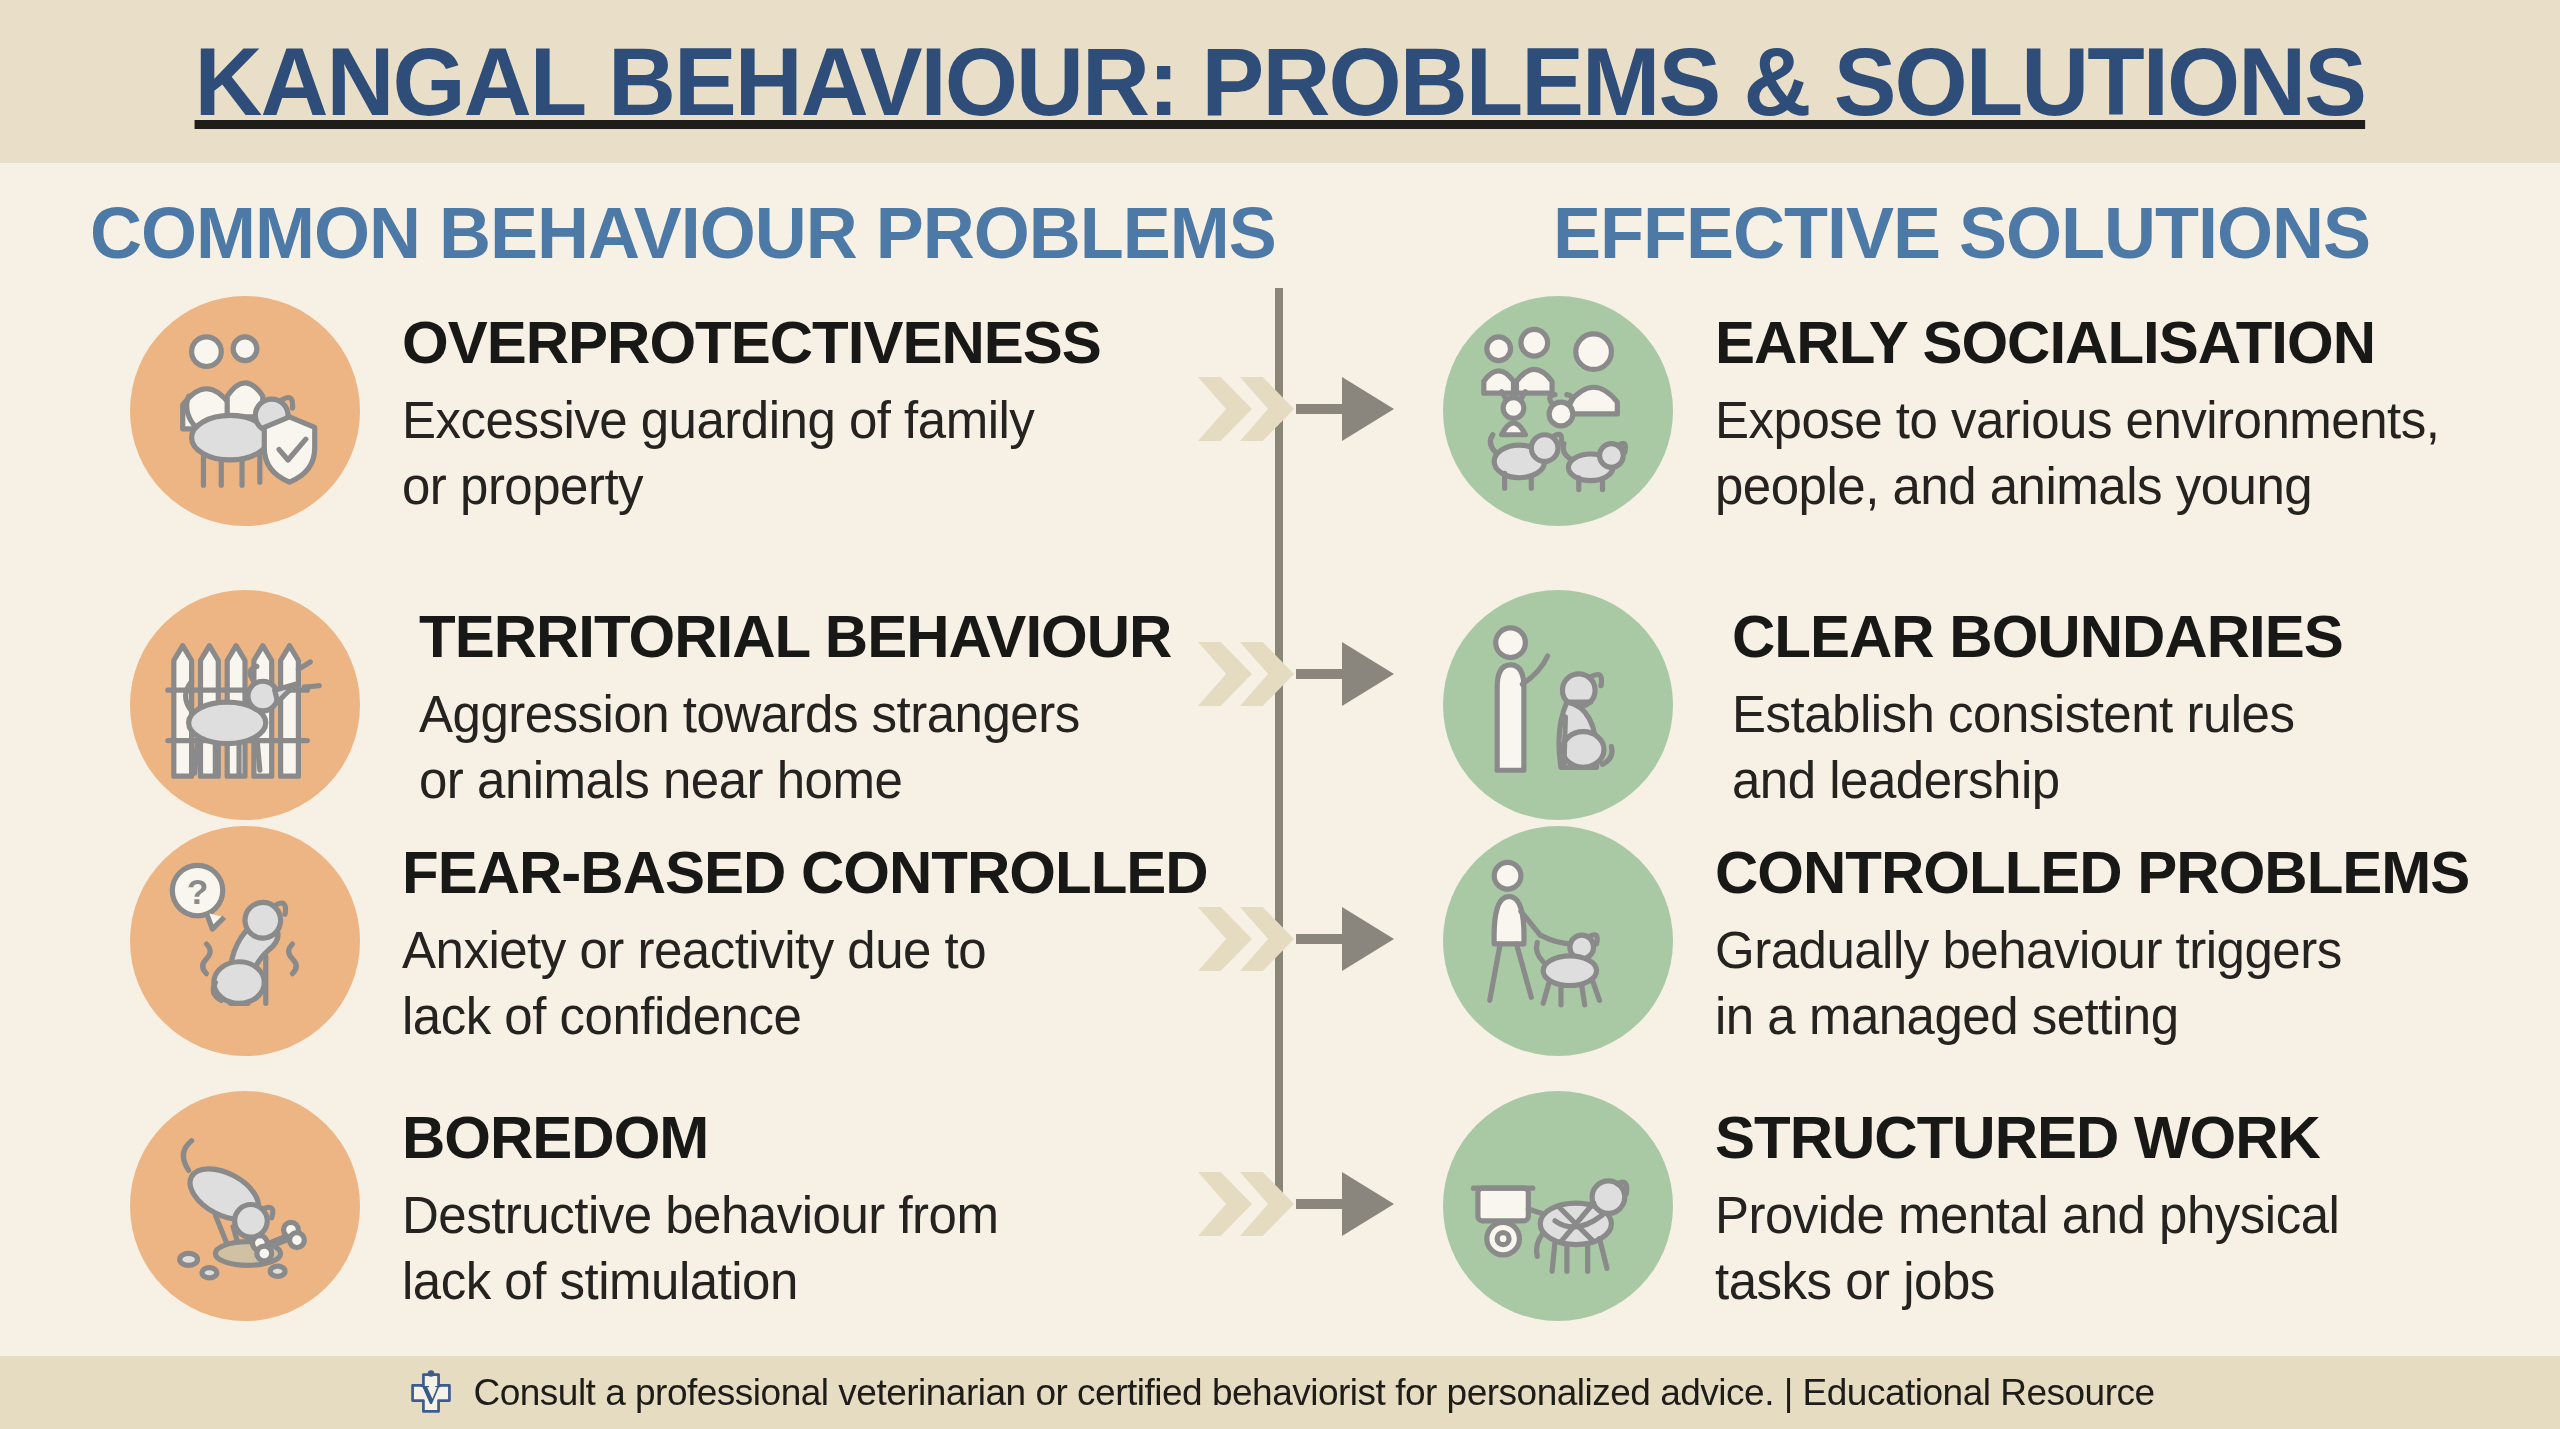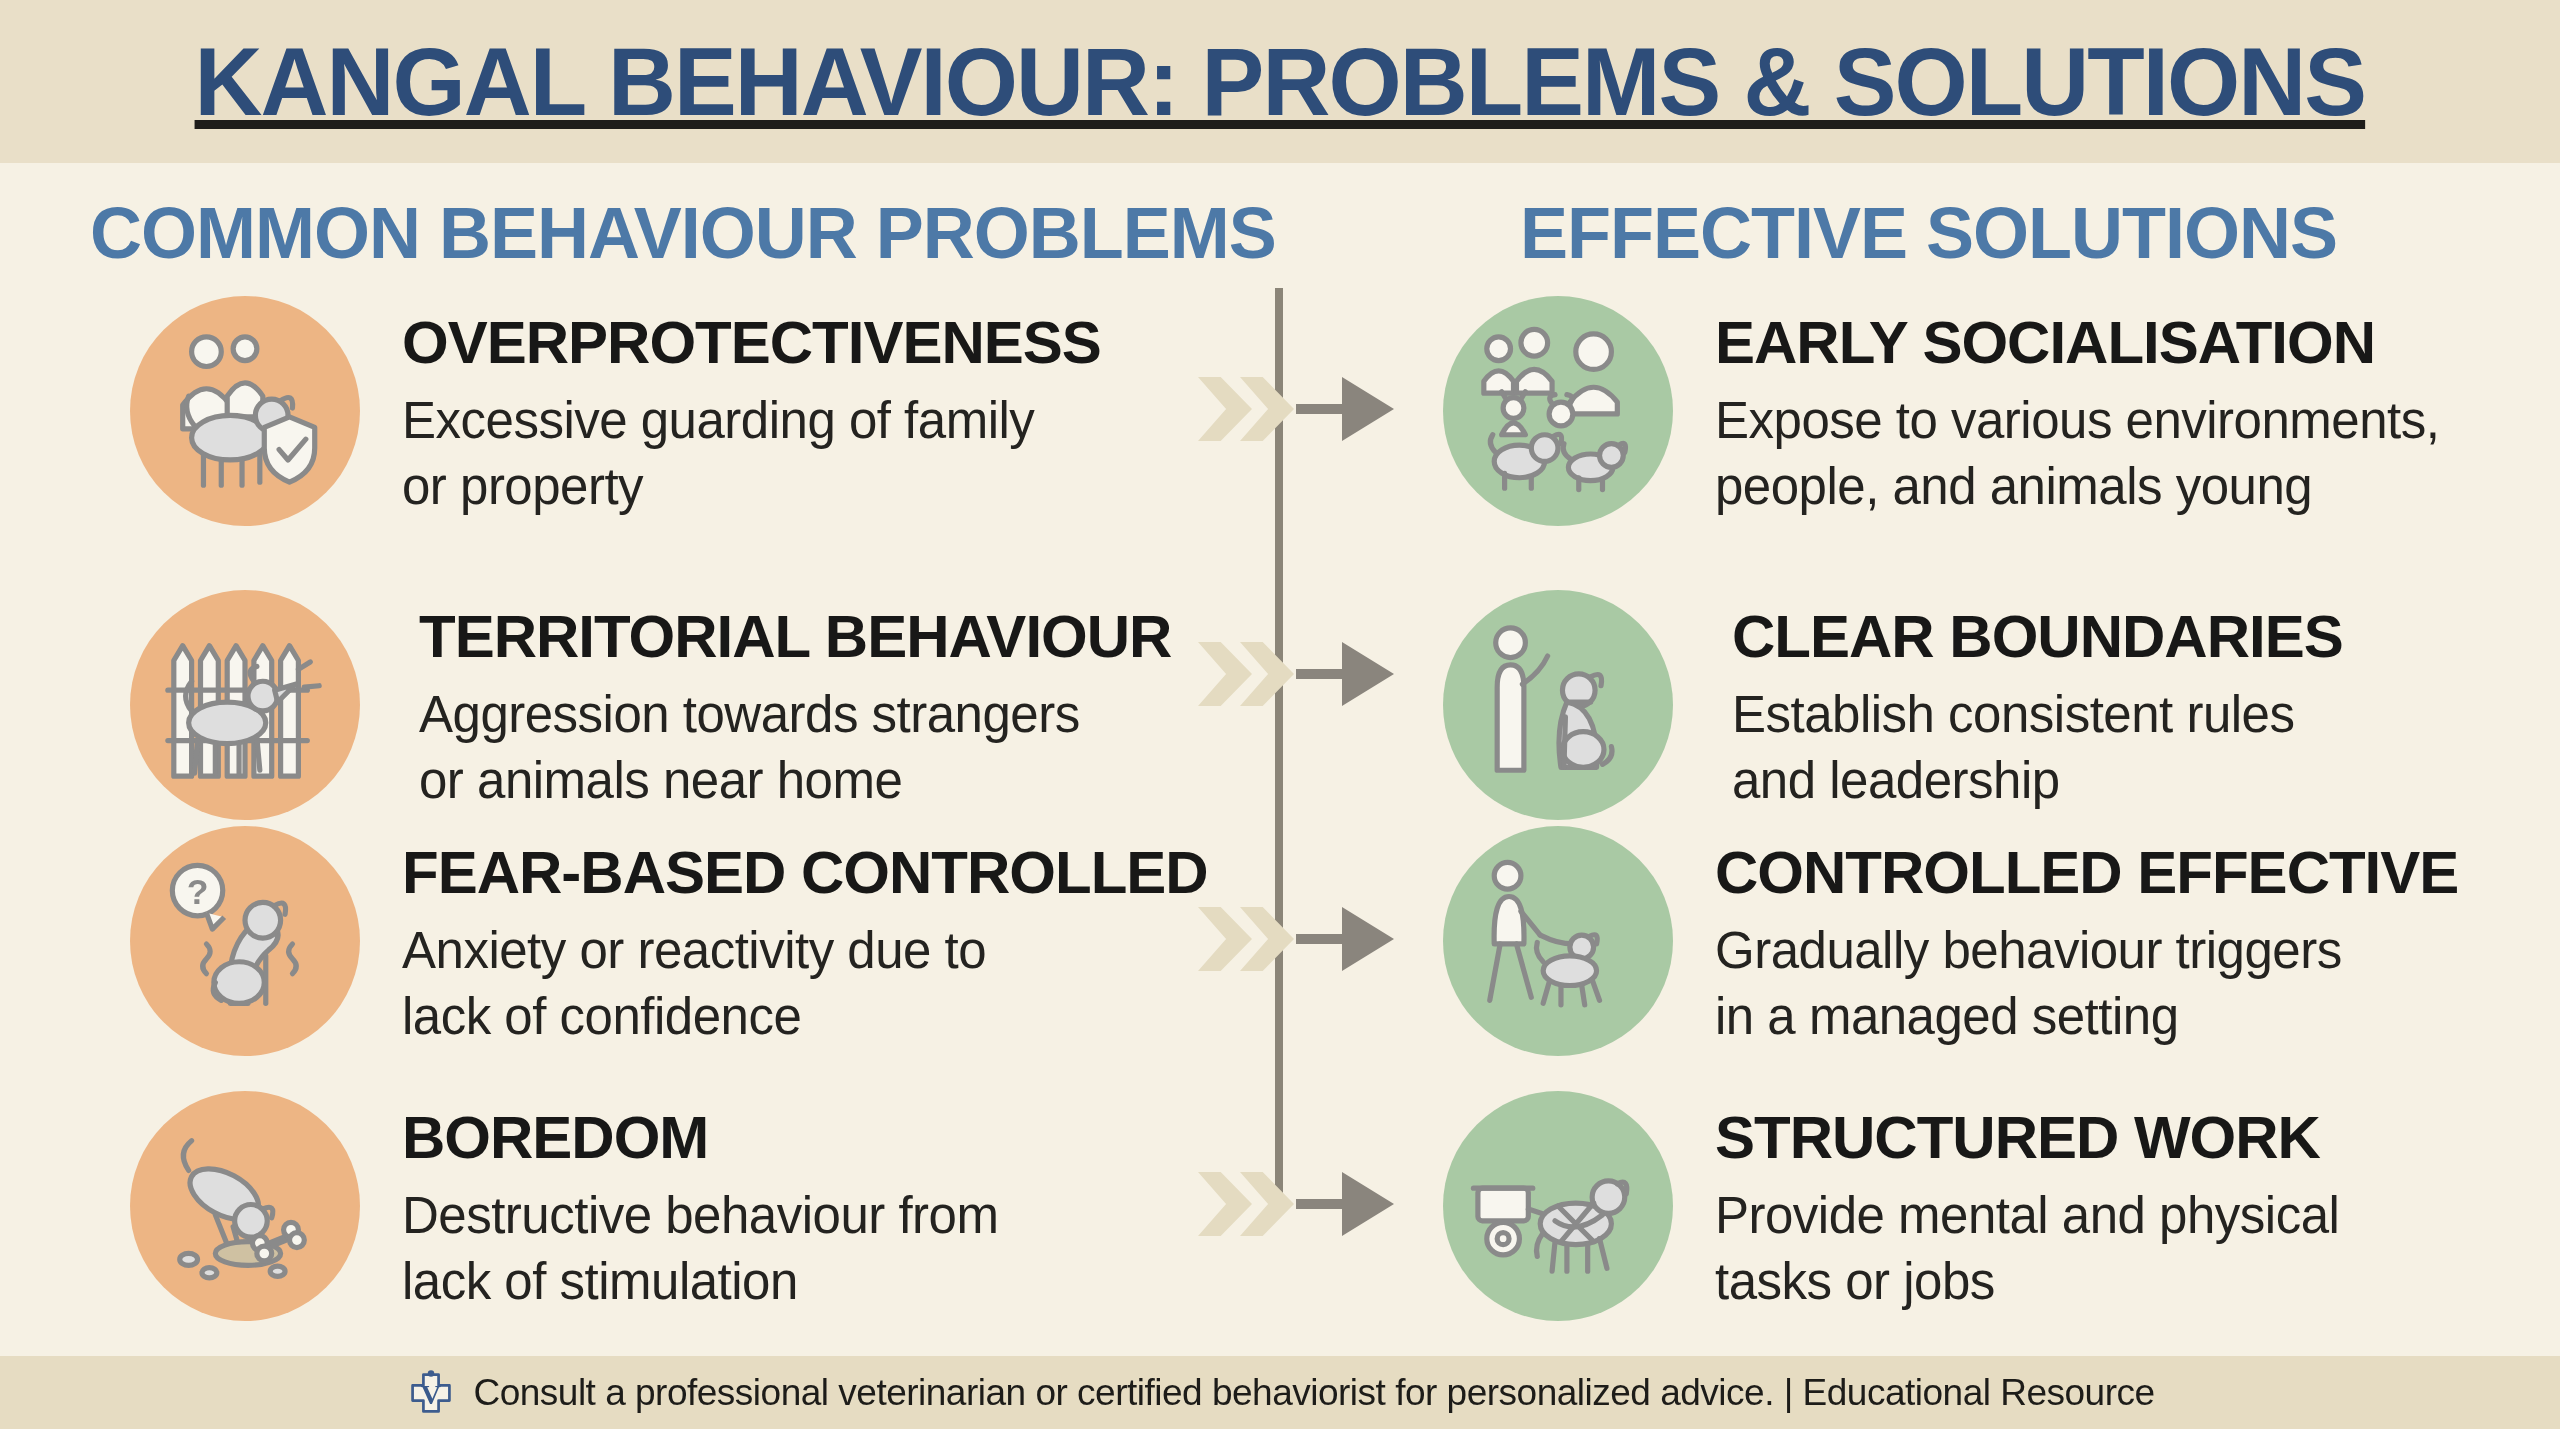--- a/index.html
+++ b/index.html
@@ -14,21 +14,21 @@
     position:absolute;left:0;top:0;width:2560px;height:163px;
     background:#e9dfc8;display:flex;align-items:center;justify-content:center;text-decoration:underline;
   }
   .page-title{
     font-size:97px;font-weight:bold;letter-spacing:-2px;color:#2e4d79;
     transform:scaleX(0.97);white-space:nowrap;
   }
   
   .col-heading{
     position:absolute;top:192px;font-size:72px;font-weight:bold;
-    letter-spacing:-1px;color:#4d79a7;text-align:left;white-space:nowrap;
+    letter-spacing:-1px;color:#4d79a7;text-align:right;white-space:nowrap;
   }
   .col-heading.left{left:90px;width:1090px;}
   .col-heading.right{left:1520px;width:850px;}
   
   .row{position:absolute;display:flex;align-items:flex-start;height:245px;}
   .row.left{left:130px;width:1190px;}
   .row.right{left:1443px;width:1110px;}
   .r1{top:296px;} .r2{top:590px;gap:17px;} .r3{top:826px;} .r4{top:1091px;}
   .badge{
     width:230px;height:230px;border-radius:50%;flex:0 0 auto;
@@ -289,21 +289,21 @@
         <path class="li" d="M81 57 q7 -4 5 5"></path>
         <ellipse class="lf" cx="68" cy="80" rx="18" ry="10"></ellipse>
         <line class="li" x1="54" y1="88" x2="50" y2="102"></line>
         <line class="li" x1="62" y1="90" x2="62" y2="103"></line>
         <line class="li" x1="76" y1="90" x2="78" y2="103"></line>
         <line class="li" x1="83" y1="86" x2="88" y2="100"></line>
         <path class="li" d="M50 74 Q44 68 46 61"></path>
       </svg>
     </div>
     <div class="row-text">
-      <div class="item-title">CONTROLLED EFFECTIVE</div>
+      <div class="item-title">CONTROLLED PROBLEMS</div>
       <div class="item-desc">Gradually behaviour triggers
 in a managed setting</div>
     </div>
   </div>
 
   <div class="row right r4">
     <div class="badge green">
       <svg viewBox="0 0 120 120">
         <rect class="lw" x="6" y="48" width="34" height="22" rx="3"></rect>
         <line class="li" x1="3" y1="48" x2="43" y2="48"></line>

